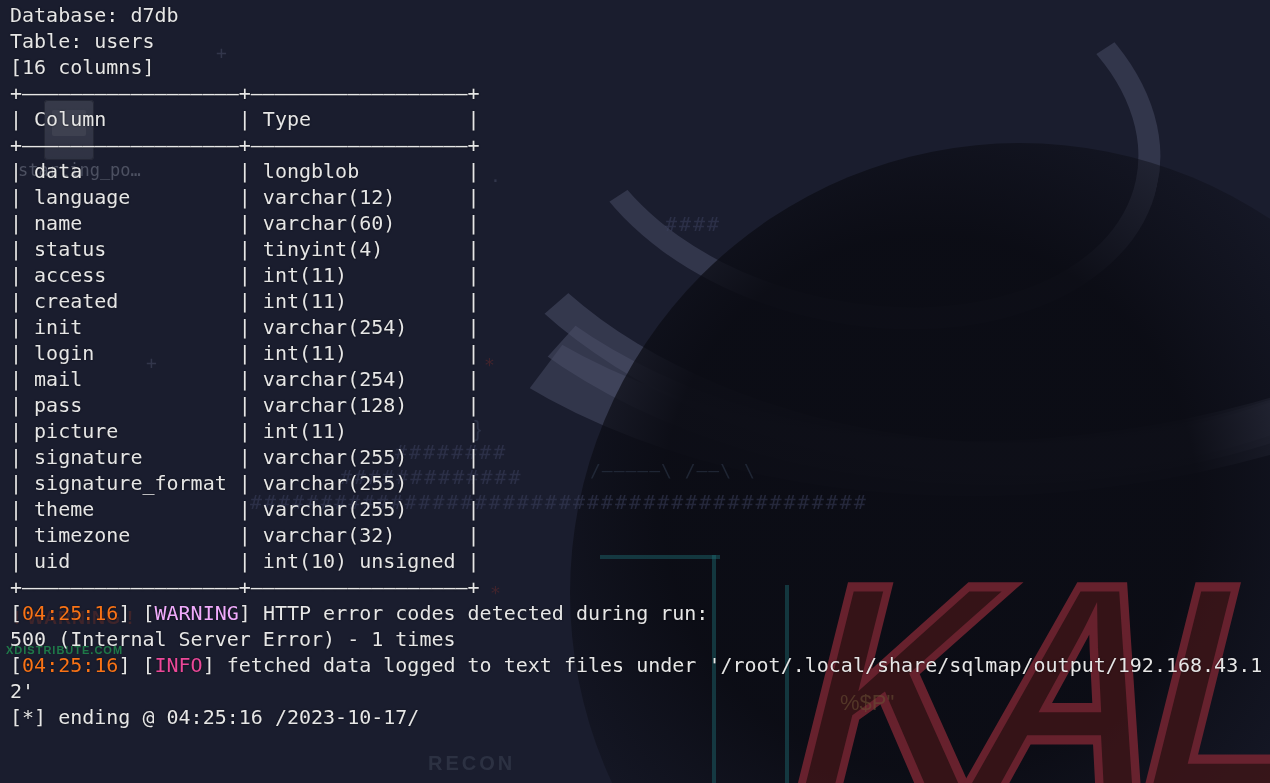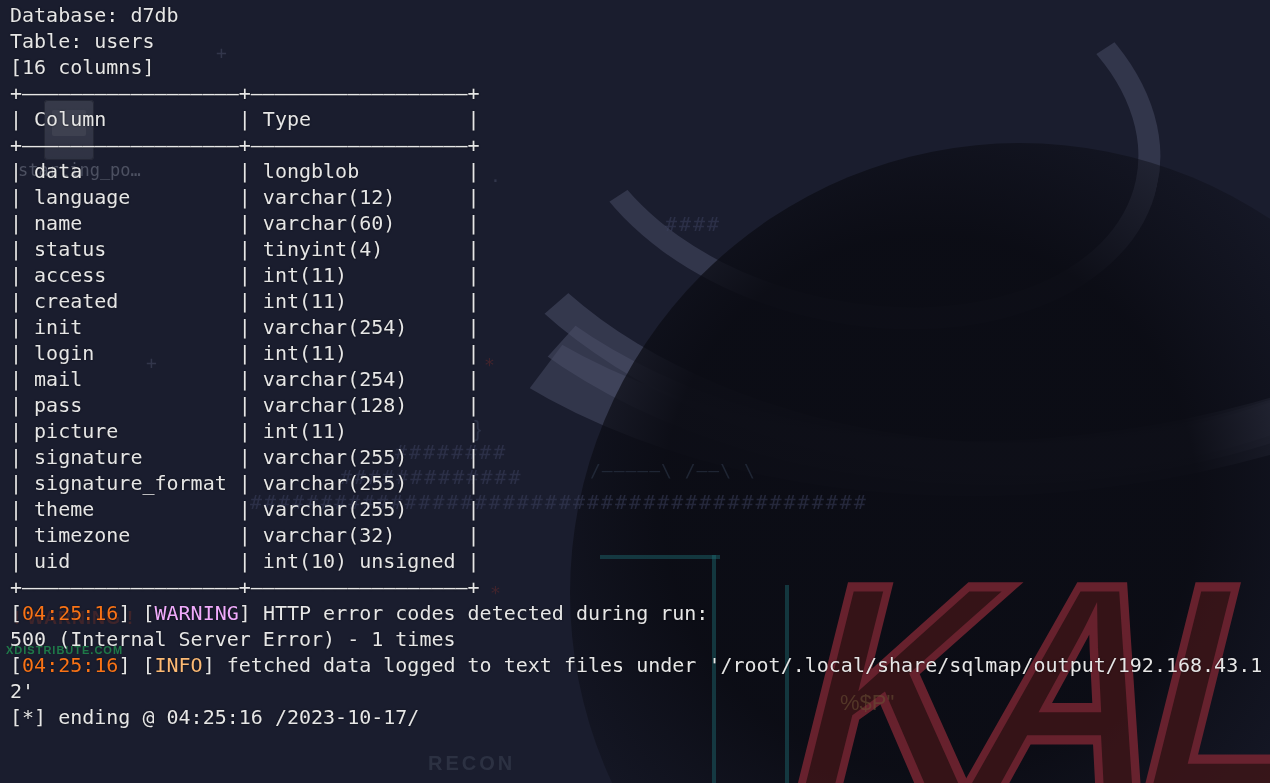--- a/index.html
+++ b/index.html
@@ -78,21 +78,21 @@
     color:#e6e6e6;
     font-size:20px;
     line-height:26px;
     white-space:pre;
     font-family:"DejaVu Sans Mono","Liberation Mono","Courier New",monospace;
     text-shadow: 0 0 2px rgba(0,0,0,.6);
   }
   .c-white  { color:#e6e6e6; }
   .c-cyan   { color:#f97316; }
   .c-orange { color:#f0abfc; }
-  .c-green  { color:#fdba74; }
+  .c-green  { color:#ec4899; }
   .term .ln { display:block; }
 </style>
 </head>
 <body>
 
 <div class="wallpaper">
   <div class="claw c1"></div>
   <div class="claw c2"></div>
   <div class="claw c3"></div>
   <div class="claw c4"></div>

